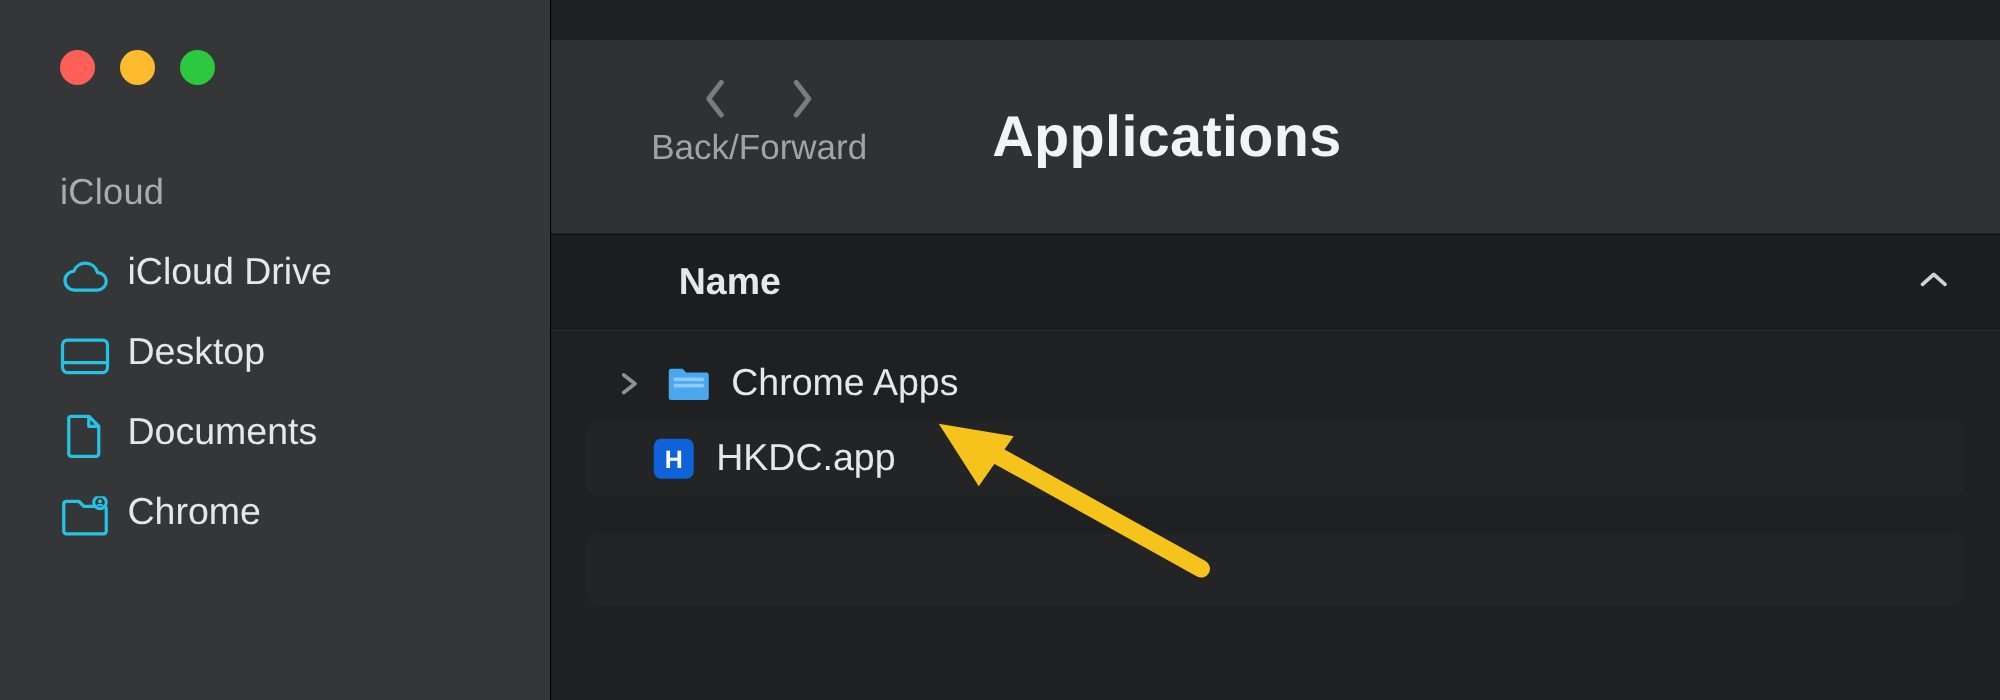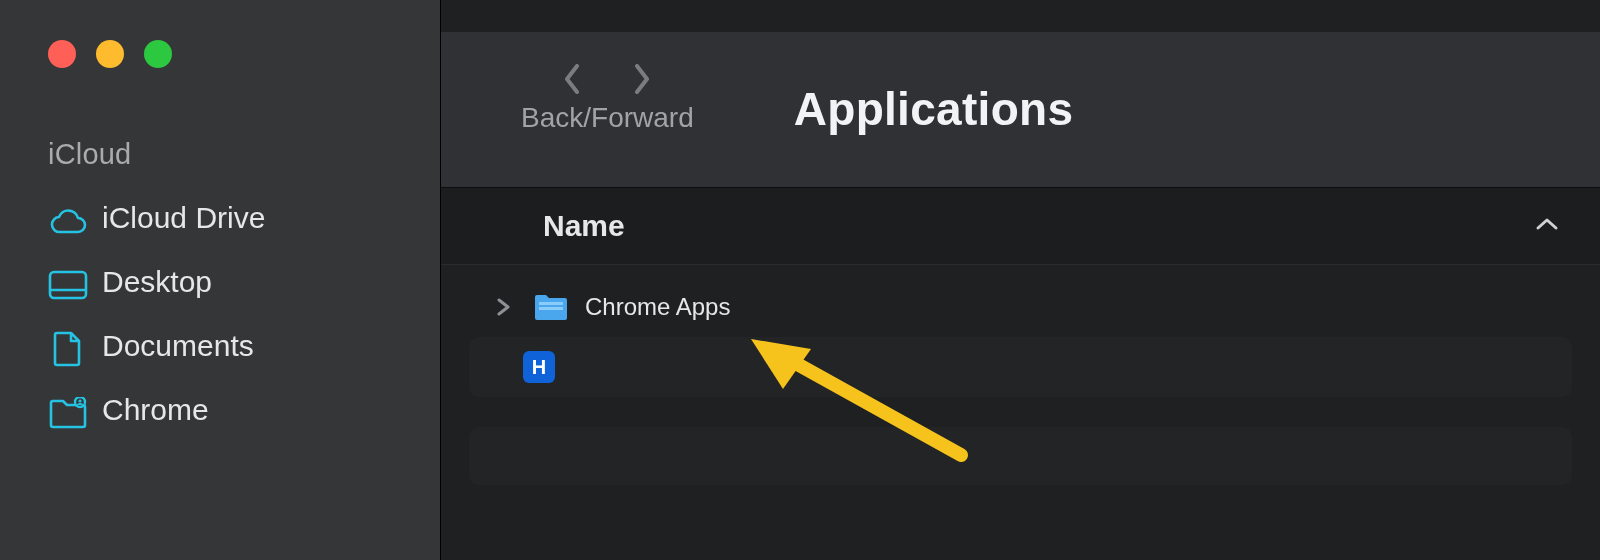--- a/index.html
+++ b/index.html
@@ -27,21 +27,21 @@
 
   .header-row { height: 78px; background:#1c1d1e; display:flex; align-items:center; padding: 0 40px 0 102px; position:relative; border-top:1px solid #0d0d0d; border-bottom:1px solid #2a2b2c; }
   .header-row .colname { color:#e6e7e8; font-size:30px; font-weight:600; }
   .sort-caret { position:absolute; right:40px; top:50%; transform:translateY(-50%); color:#cfd1d3; }
 
   .list { flex:1; background:#1f2021; padding: 12px 28px 0 28px; }
   .row { height:60px; display:flex; align-items:center; border-radius:10px; padding-left: 20px; gap: 16px; }
   .row.alt { background:#232426; }
   .row .disclosure { width:28px; display:flex; justify-content:center; color:#8e9093; font-size:22px; }
   .row .file-icon { width:36px; height:36px; display:flex; align-items:center; justify-content:center; }
-  .row .file-label { color:#e6e7e8; font-size:24px; font-weight:400; }
+  .row .file-label { color:#e6e7e8; font-size:30px; font-weight:400; }
   .row.indent { padding-left: 52px; }
   .row.separator { height:58px; margin-top:30px; background:#232426; }
 
   .arrow-annot { position:absolute; pointer-events:none; }
 </style>
 </head>
 <body>
 
 <div class="window">
 
@@ -141,20 +141,21 @@
         <span class="file-label">Chrome Apps</span>
       </div>
 
       <div class="row alt indent">
         <span class="file-icon">
           <svg width="34" height="34" viewBox="0 0 34 34">
               <rect x="1" y="1" width="32" height="32" rx="6" fill="#0f62d7"></rect>
               <text x="17" y="24" text-anchor="middle" font-family="Arial" font-size="20" font-weight="700" fill="#ffffff">H</text>
             </svg>
         </span>
+        <span class="file-label">HKDC.app</span>
       </div>
 
       <div class="row separator"></div>
 
       <svg class="arrow-annot" style="left:290px; top:60px;" width="260" height="160" viewBox="0 0 260 160">
         <defs></defs>
         <line x1="230" y1="130" x2="50" y2="30" stroke="#f6c21c" stroke-width="14" stroke-linecap="round"></line>
         <polygon points="20,14 80,24 52,64" fill="#f6c21c"></polygon>
       </svg>
     </div>

